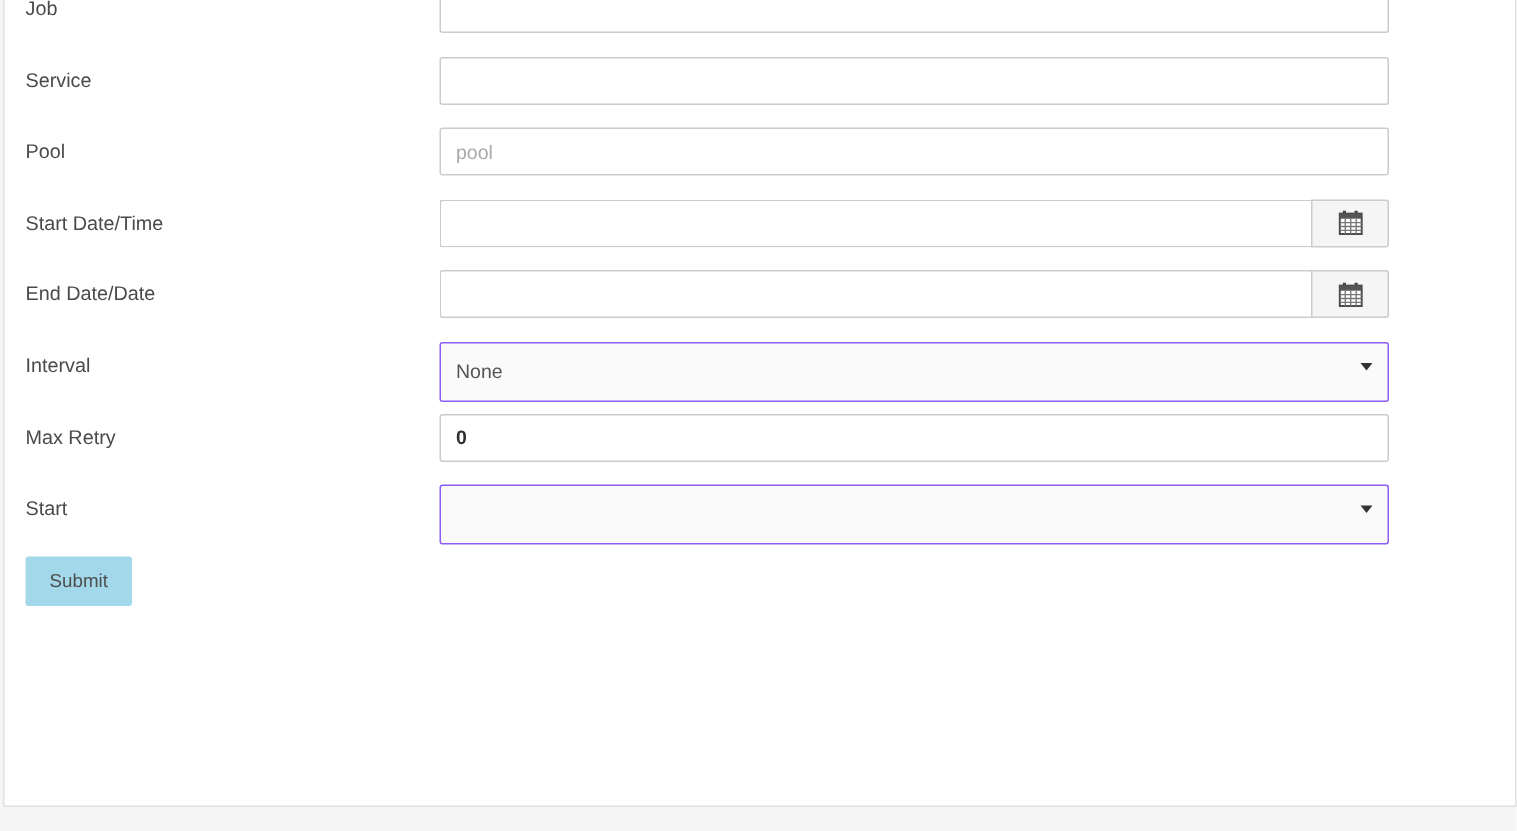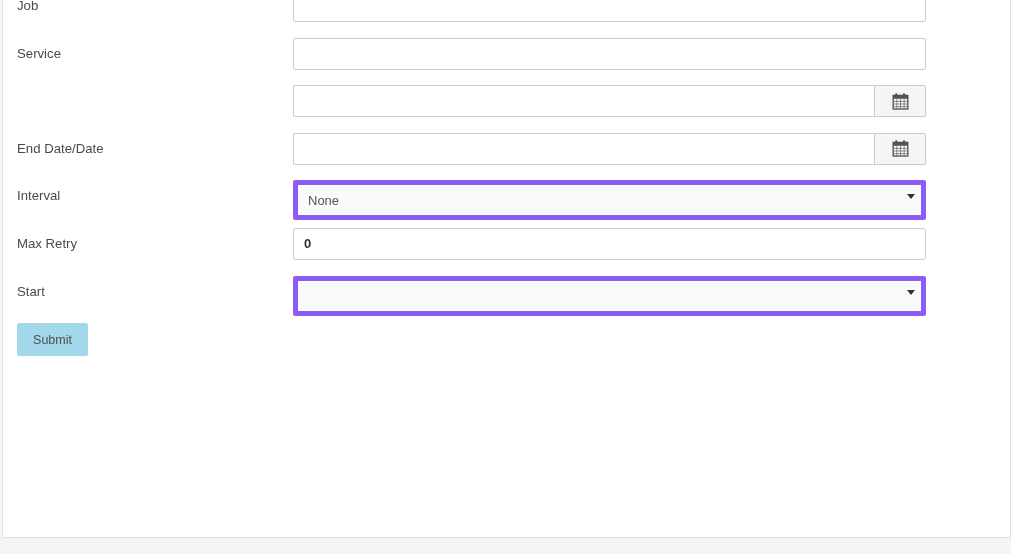--- a/index.html
+++ b/index.html
@@ -117,21 +117,21 @@
   }
   .sel {
     box-sizing: border-box;
     width: 100%;
     height: 40px;
     padding: 5px 26px 5px 10px;
     font-family: "Liberation Sans", sans-serif;
     font-size: 13px;
     color: #555555;
     background: #fafafa;
-    border: 5px solid #8b5cf6;
+    border: 1px solid #8b5cf6;
     border-radius: 2px;
     display: flex;
     align-items: center;
     cursor: pointer;
   }
   .sel.empty {
     color: transparent;
   }
   .caret {
     position: absolute;
@@ -178,20 +178,27 @@
           <input type="text" class="txt" value="" placeholder="" style="">
         </div>
       </div>
       <div class="form-row">
         <div class="field-label">Service</div>
         <div class="field-control">
           <input type="text" class="txt" value="" placeholder="" style="">
         </div>
       </div>
       <div class="form-row">
+        <div class="field-label">Pool</div>
+        <div class="field-control">
+          <input type="text" class="txt" value="" placeholder="pool" style="">
+        </div>
+      </div>
+      <div class="form-row">
+        <div class="field-label">Start Date/Time</div>
         <div class="field-control">
           <div class="input-group">
             <input type="text" class="txt" value="" placeholder="" style="">
             <button class="addon-btn">
               <svg width="17" height="17" viewBox="0 0 17 17">
                 <rect x="3.2" y="0.5" width="2.1" height="2.6" fill="#444"></rect>
                 <rect x="11.0" y="0.5" width="2.1" height="2.6" fill="#444"></rect>
                 <rect x="1.2" y="2.4" width="14.6" height="13.6" fill="#fff" stroke="#4a4a4a" stroke-width="1.3"></rect>
                 <rect x="1.2" y="2.4" width="14.6" height="3.4" fill="#555"></rect>
                 <line x1="1.2" x2="15.8" y1="8.4" y2="8.4" stroke="#777" stroke-width="0.9"></line>

